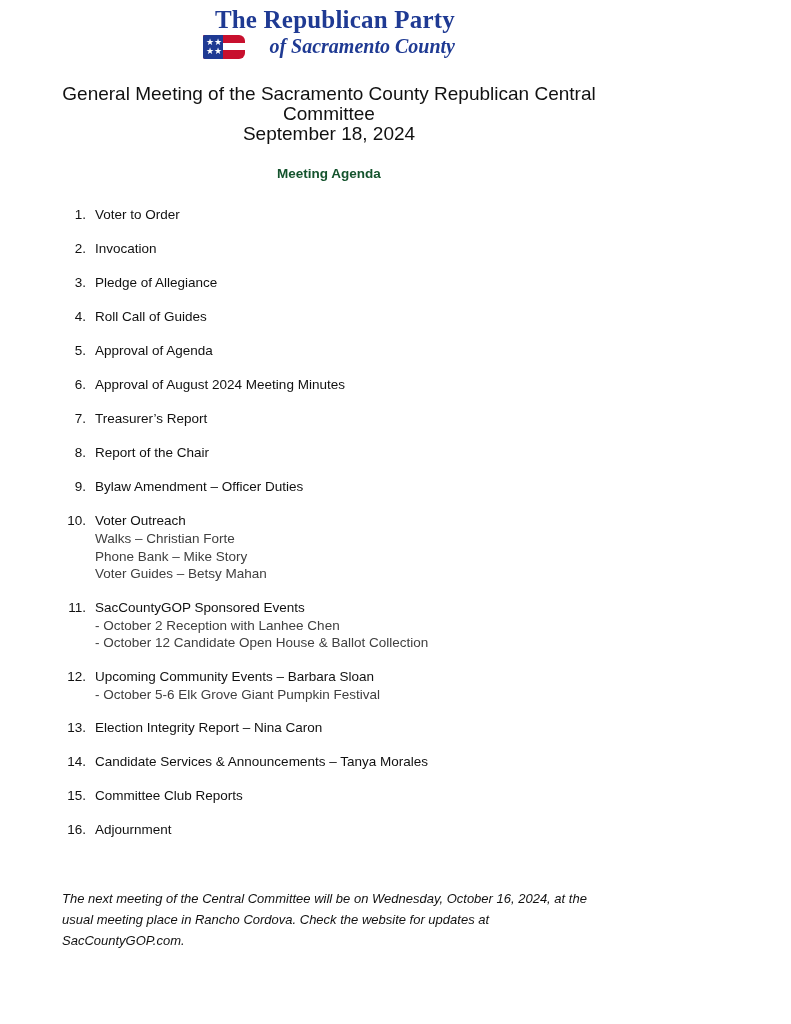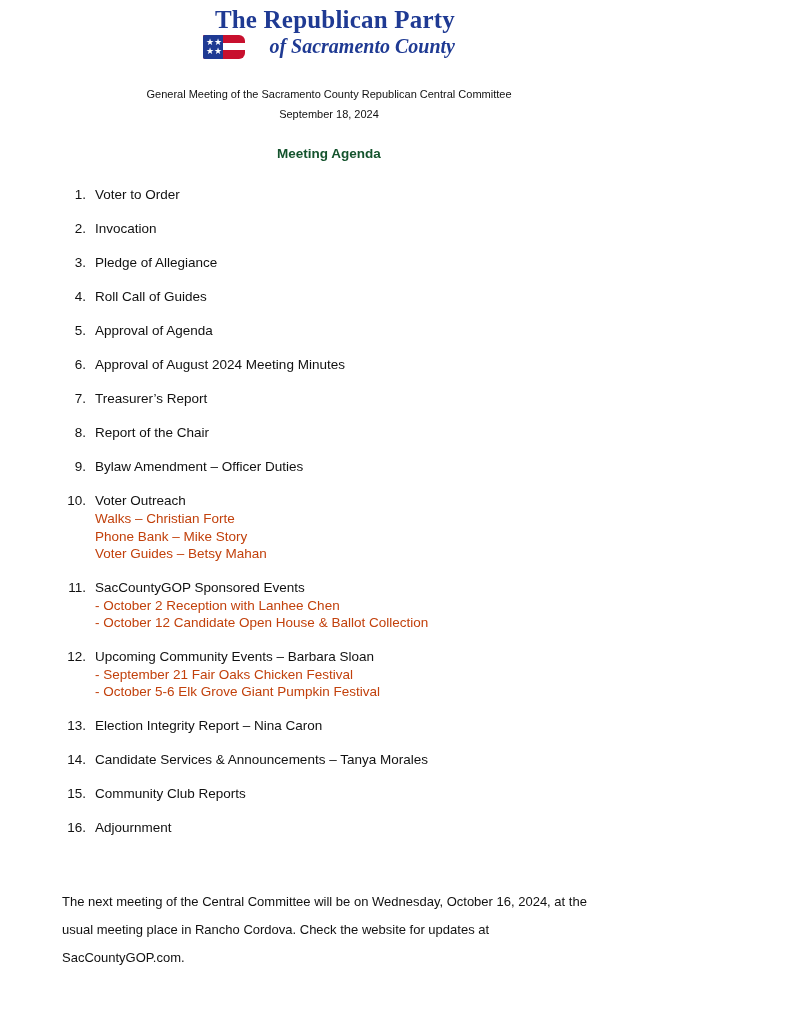--- a/index.html
+++ b/index.html
@@ -98,21 +98,21 @@
   .logo-mark .s1 { left: 3px;  top: 3px; }
   .logo-mark .s2 { left: 11px; top: 3px; }
   .logo-mark .s3 { left: 3px;  top: 12px; }
   .logo-mark .s4 { left: 11px; top: 12px; }
 
   
   .doc-head {
     margin-top: 22px;
     text-align: center;
     font-family: "Liberation Sans", sans-serif;
-    font-size: 11px;
+    font-size: 19px;
     line-height: 20px;
     color: #111111;
   }
   .doc-title {
     margin-top: 22px;
     text-align: center;
     font-size: 13.5px;
     font-weight: bold;
     color: #14532d;
   }
@@ -142,31 +142,32 @@
     line-height: 19px;
     color: #111111;
   }
   .item-label {
     display: block;
   }
   .sub {
     display: block;
     font-size: 13.5px;
     line-height: 17.5px;
-    color: #c2410c;
+    color: #404040;
   }
 
   
   .footer-note {
     position: absolute;
     left: 62px;
     right: 62px;
     top: 888px;
     font-size: 13px;
-    line-height: 28px;
+    font-style: italic;
+    line-height: 21px;
     color: #111111;
   }
 </style>
 </head>
 <body>
 
 <div class="page">
 
   <div class="logo-block">
     <div class="logo">
@@ -262,40 +263,39 @@
         <div class="item-body">
           <span class="item-label">SacCountyGOP Sponsored Events</span>
           <span class="sub">- October 2 Reception with Lanhee Chen</span>
           <span class="sub">- October 12 Candidate Open House &amp; Ballot Collection</span>
         </div>
       </div>
       <div class="item">
         <div class="item-num">12.</div>
         <div class="item-body">
           <span class="item-label">Upcoming Community Events – Barbara Sloan</span>
-          <span class="sub">- September 21 Fair Oaks Chicken Festival</span>
           <span class="sub">- October 5-6 Elk Grove Giant Pumpkin Festival</span>
         </div>
       </div>
       <div class="item">
         <div class="item-num">13.</div>
         <div class="item-body">
           <span class="item-label">Election Integrity Report – Nina Caron</span>
         </div>
       </div>
       <div class="item">
         <div class="item-num">14.</div>
         <div class="item-body">
           <span class="item-label">Candidate Services &amp; Announcements – Tanya Morales</span>
         </div>
       </div>
       <div class="item">
         <div class="item-num">15.</div>
         <div class="item-body">
-          <span class="item-label">Community Club Reports</span>
+          <span class="item-label">Committee Club Reports</span>
         </div>
       </div>
       <div class="item">
         <div class="item-num">16.</div>
         <div class="item-body">
           <span class="item-label">Adjournment</span>
         </div>
       </div>
     </div>
 

